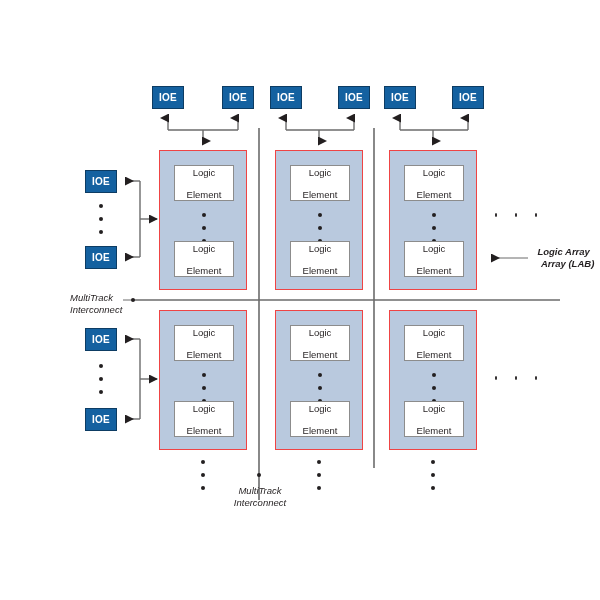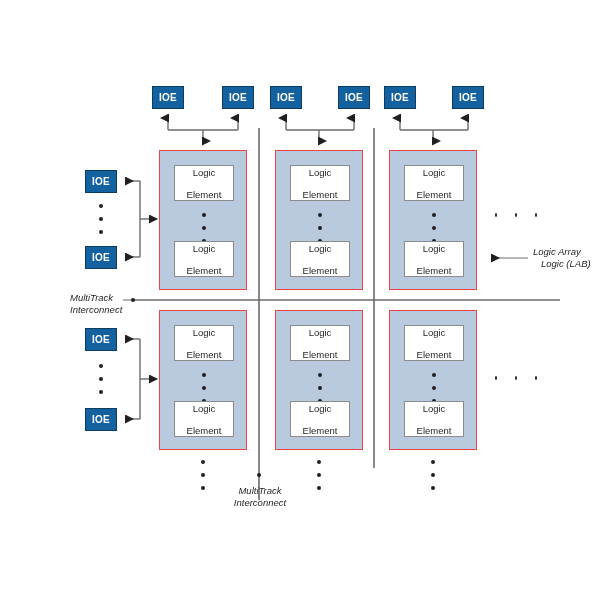--- a/index.html
+++ b/index.html
@@ -80,21 +80,21 @@
 
   
   .anno {
     position: absolute;
     font-style: italic;
     font-size: 9.5px;
     line-height: 11.5px;
     color: #231f20;
     white-space: nowrap;
   }
-  .anno.right { text-align: left; }
+  .anno.right { text-align: center; font-weight: bold; }
   .anno.leftalign { text-align: left; }
   .anno.centered { text-align: center; }
 </style>
 </head>
 <body>
 
 <div id="canvas">
 
   <svg class="layer" viewBox="0 0 600 600">
     <defs>
@@ -367,16 +367,16 @@
     <div>Interconnect</div>
   </div>
 
   <div class="anno centered" style="left:214px; top:485px; width:92px;">
     <div>MultiTrack</div>
     <div>Interconnect</div>
   </div>
 
   <div class="anno right" style="left:533px; top:246px;">
     <div>Logic Array</div>
-    <div style="padding-left:8px;">Logic (LAB)</div>
+    <div style="padding-left:8px;">Array (LAB)</div>
   </div>
 
 </div>
 
 </body></html>

